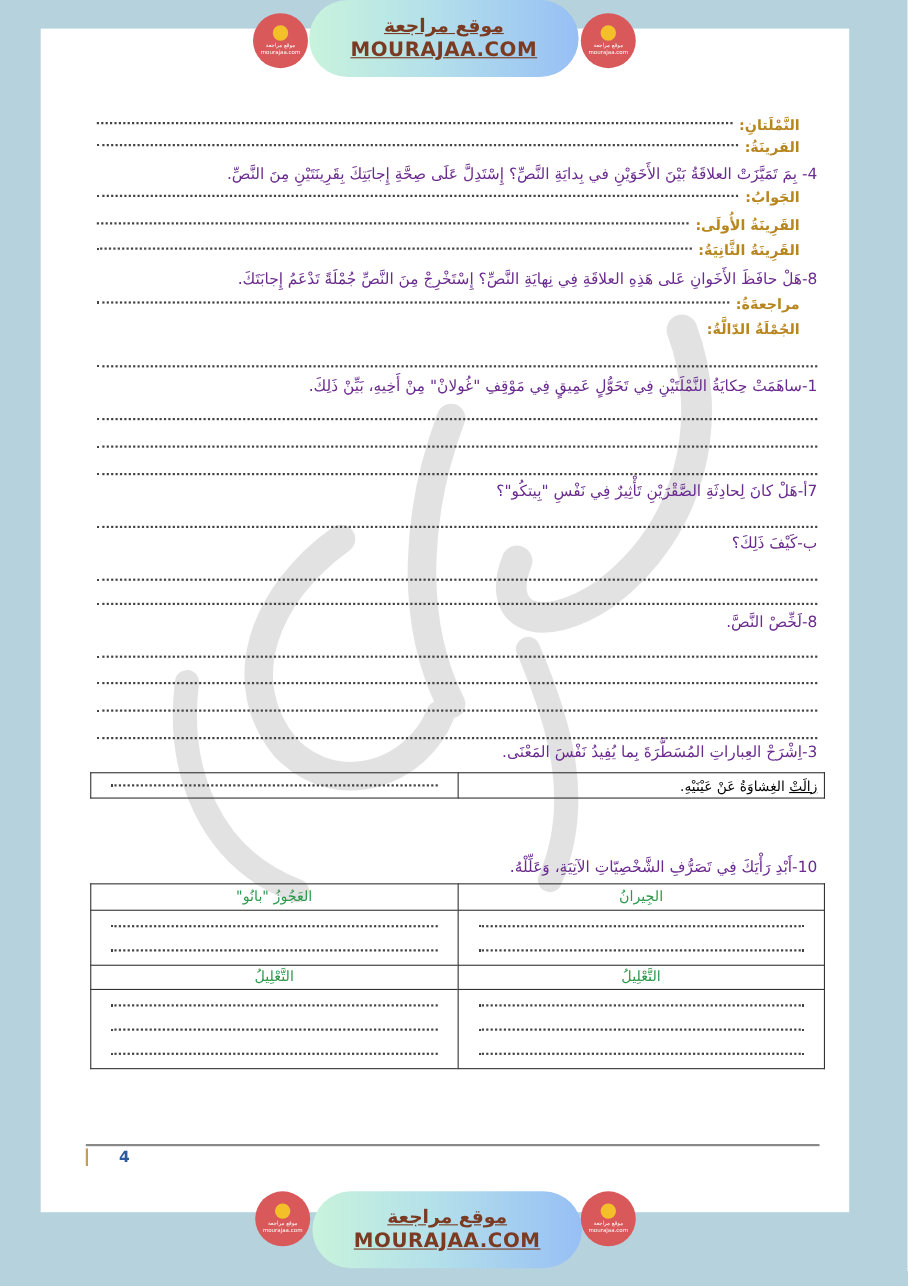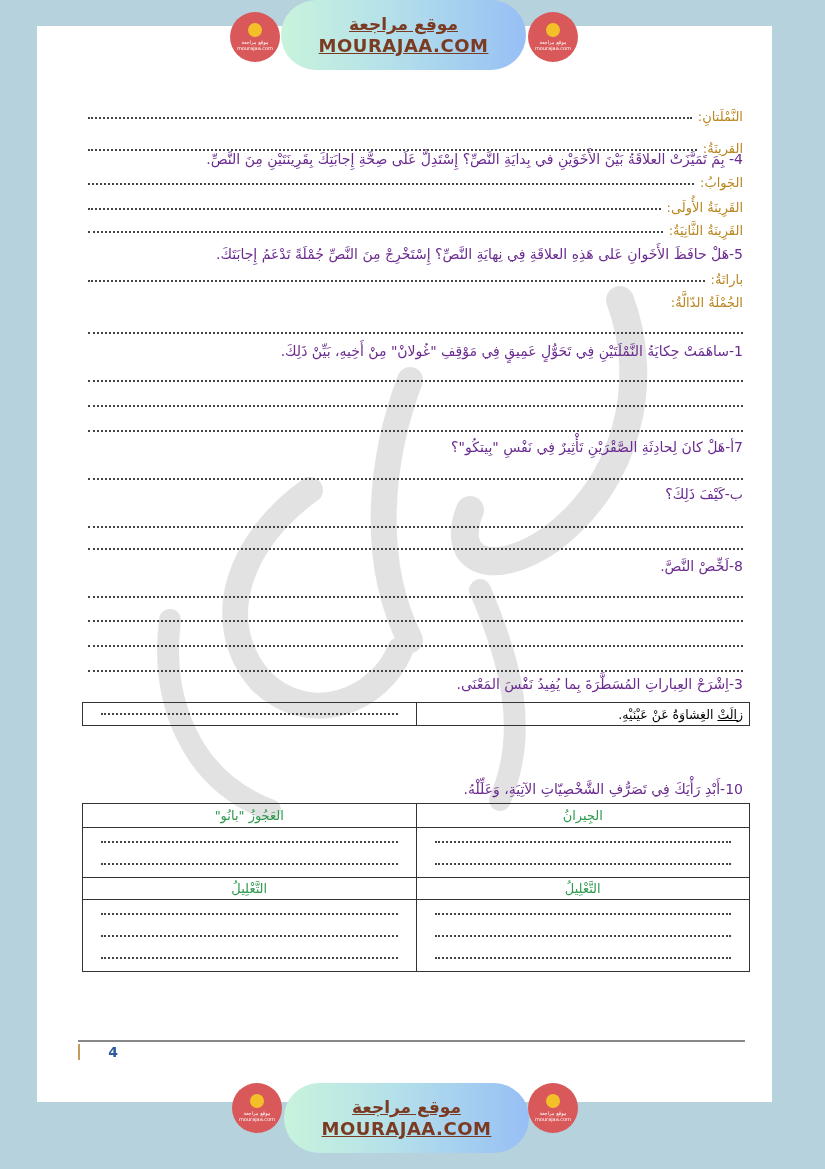--- a/index.html
+++ b/index.html
@@ -8,21 +8,21 @@
   .banner { position:absolute; left:281px; width:245px; height:70px; border-radius:36px;
     background:linear-gradient(90deg,#c8f3dc 0%,#b4e0ea 45%,#97bff5 100%);
     display:flex; flex-direction:column; align-items:center; justify-content:center; z-index:3; }
   .banner .ar { font-size:17px; font-weight:bold; color:#7a3b22; text-decoration:underline; line-height:22px; direction:rtl; }
   .banner .en { font-size:18px; font-weight:bold; color:#7a3b22; text-decoration:underline; line-height:22px; letter-spacing:0.5px; }
   .badge { position:absolute; width:50px; height:50px; border-radius:50%; background:#d9585a; z-index:3;
     display:flex; flex-direction:column; align-items:center; justify-content:center; }
   .badge .dot { width:14px; height:14px; border-radius:50%; background:#f4c02a; margin-bottom:2px; }
   .badge .t { font-size:5px; color:#fff; line-height:6px; }
   .content { position:absolute; left:88px; top:100px; width:655px; direction:rtl; z-index:2; }
-  .line { position:absolute; right:0; left:0; height:20px; display:flex; align-items:flex-end; }
+  .line { position:absolute; right:16px; left:0; height:20px; display:flex; align-items:center;font-weight:bold; }
   .lbl { color:#b8861f; font-size:13px; white-space:nowrap; padding-left:6px; }
   .dots { flex:1; border-bottom:2px dotted #444; height:1px; margin-bottom:5px; }
   .q { position:absolute; right:0; left:0; color:#6a2a8e; font-weight:normal; font-size:14px; white-space:nowrap; }
   .dline { position:absolute; left:0; right:0; border-bottom:2px dotted #444; height:0; }
   table { border-collapse:collapse; position:absolute; direction:rtl; }
   td { border:1px solid #333; font-size:12.5px; padding:0 6px; }
   .green { color:#2d9a4c; text-align:center; font-size:13px; }
   .cell-dots { border-bottom:2px dotted #444; height:0; margin:0 12px; }
   .footer { position:absolute; left:78px; top:1040px; width:667px; border-top:2px solid #888; height:28px; direction:rtl; z-index:2; }
   .footer .txt { position:absolute; right:0; top:5px; color:#c11f24; font-weight:bold; font-size:12.5px; white-space:nowrap; }
@@ -56,40 +56,40 @@
   <path d="M160 230 C90 280 60 360 110 420 C160 470 230 440 250 390" stroke="#666" stroke-width="26" fill="none" stroke-linecap="round"></path>
   <path d="M20 360 C10 440 40 520 120 550" stroke="#666" stroke-width="22" fill="none" stroke-linecap="round"></path>
   <path d="M330 330 C360 400 380 470 350 540" stroke="#666" stroke-width="22" fill="none" stroke-linecap="round"></path>
 </svg>
 
 <div class="content">
   <div class="line" style="top:4px;">
     <span class="lbl">النَّمْلَتانِ:</span>
       <span class="dots"></span>
   </div>
-  <div class="line" style="top:24px;margin-top:12px;">
+  <div class="line" style="top:24px;">
     <span class="lbl">القرينَةُ:</span>
       <span class="dots"></span>
   </div>
   <div class="q" style="top:51px;">4- بِمَ تَمَيَّزَتْ العلاقَةُ بَيْنَ الأَخَوَيْنِ في بِدايَةِ النَّصِّ؟ إِسْتَدِلَّ عَلَى صِحَّةِ إِجابَتِكَ بِقَرِينَتَيْنِ مِنَ النَّصِّ.</div>
   <div class="line" style="top:70px;">
     <span class="lbl">الجَوابُ:</span>
       <span class="dots"></span>
   </div>
   <div class="line" style="top:95px;">
     <span class="lbl">القَرِينَةُ الأُولَى:</span>
       <span class="dots"></span>
   </div>
   <div class="line" style="top:118px;">
     <span class="lbl">القَرِينَةُ الثَّانِيَةُ:</span>
       <span class="dots"></span>
   </div>
-  <div class="q" style="top:146px;">5-هَلْ حافَظَ الأَخَوانِ عَلى هَذِهِ العلاقَةِ فِي نِهايَةِ النَّصِّ؟ إِسْتَخْرِجْ مِنَ النَّصِّ جُمْلَةً تَدْعَمُ إِجابَتَكَ.</div>
+  <div class="q" style="top:146px;">8-هَلْ حافَظَ الأَخَوانِ عَلى هَذِهِ العلاقَةِ فِي نِهايَةِ النَّصِّ؟ إِسْتَخْرِجْ مِنَ النَّصِّ جُمْلَةً تَدْعَمُ إِجابَتَكَ.</div>
   <div class="line" style="top:167px;">
-    <span class="lbl">باراتَةُ:</span>
+    <span class="lbl">مراجعةَةُ:</span>
       <span class="dots"></span>
   </div>
   <div class="line" style="top:190px;">
     <span class="lbl">الجُمْلَةُ الدّالَّةُ:</span>
   </div>
   <div class="dline" style="top:232px;"></div>
 
   <div class="q" style="top:243px;">1-ساهَمَتْ حِكايَةُ النَّمْلَتَيْنِ فِي تَحَوُّلٍ عَمِيقٍ فِي مَوْقِفِ "غُولانْ" مِنْ أَخِيهِ، بَيِّنْ ذَلِكَ.</div>
   <div class="dline" style="top:280px;"></div>
   <div class="dline" style="top:305px;"></div>

